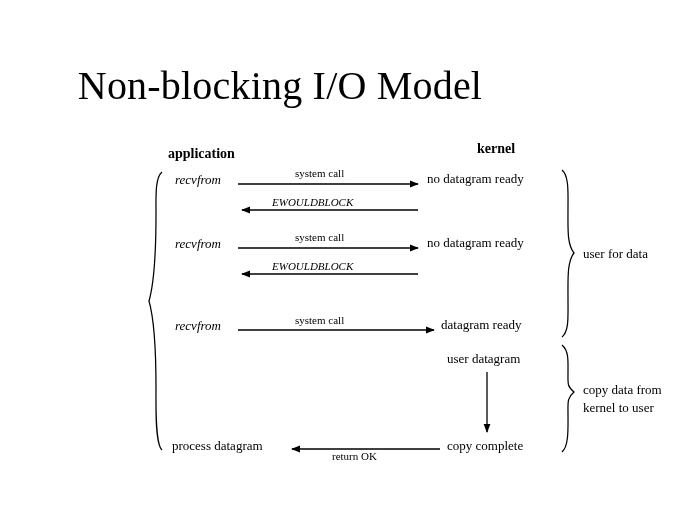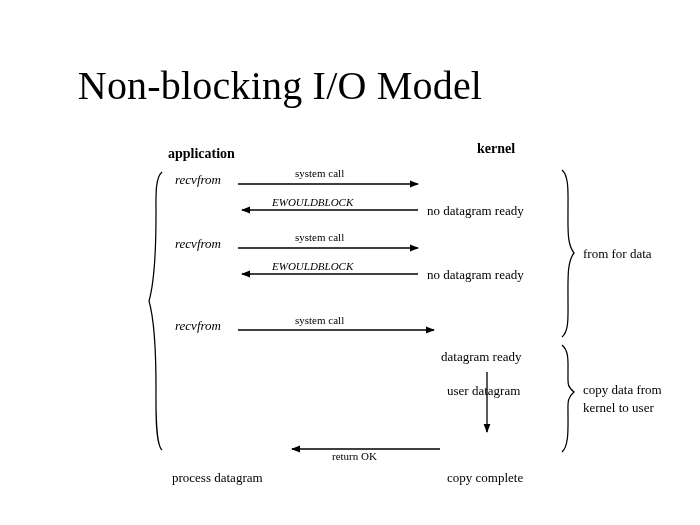--- a/index.html
+++ b/index.html
@@ -41,21 +41,20 @@
     line-height: 16px;
     white-space: nowrap;
   }
   #head-application { left: 168px; top: 137px; margin-top: 9px; }
   #head-kernel      { left: 477px; top: 141px; }
 
   .lbl {
     font-size: 13px;
     line-height: 15px;
     white-space: nowrap;
-    margin-top: 32px;
   }
   .ital { font-style: italic; }
 
   
   .call-label {
     font-size: 13px;
     font-style: italic;
     line-height: 15px;
     white-space: nowrap;
     text-align: left;
@@ -121,21 +120,21 @@
   <div class="abs call-label" id="call-3">recvfrom</div>
   <div class="abs arrow-caption" id="cap-syscall-3">system  call</div>
   <div class="abs lbl" id="state-3">datagram ready</div>
 
   <div class="abs lbl" id="state-copy-datagram">user  datagram</div>
   <div class="abs lbl" id="state-copy-complete">copy  complete</div>
   <div class="abs arrow-caption" id="cap-return-ok">return OK</div>
   <div class="abs lbl" id="proc-datagram">process datagram</div>
 
 
-  <div class="abs annot" id="annot-wait">from for data</div>
+  <div class="abs annot" id="annot-wait">user for data</div>
   <div class="abs annot" id="annot-copy">
     <div>copy data from</div>
     <div>kernel to user</div>
   </div>
 
   <svg class="abs" width="700" height="525" viewBox="0 0 700 525" style="left:0;top:0;pointer-events:none;">
     <defs>
       <marker id="arrow-right" viewBox="0 0 10 10" refX="9" refY="5" markerWidth="7" markerHeight="7" orient="auto-start-reverse">
         <path d="M 0 1.2 L 10 5 L 0 8.8 z" fill="#000"></path>
       </marker>

